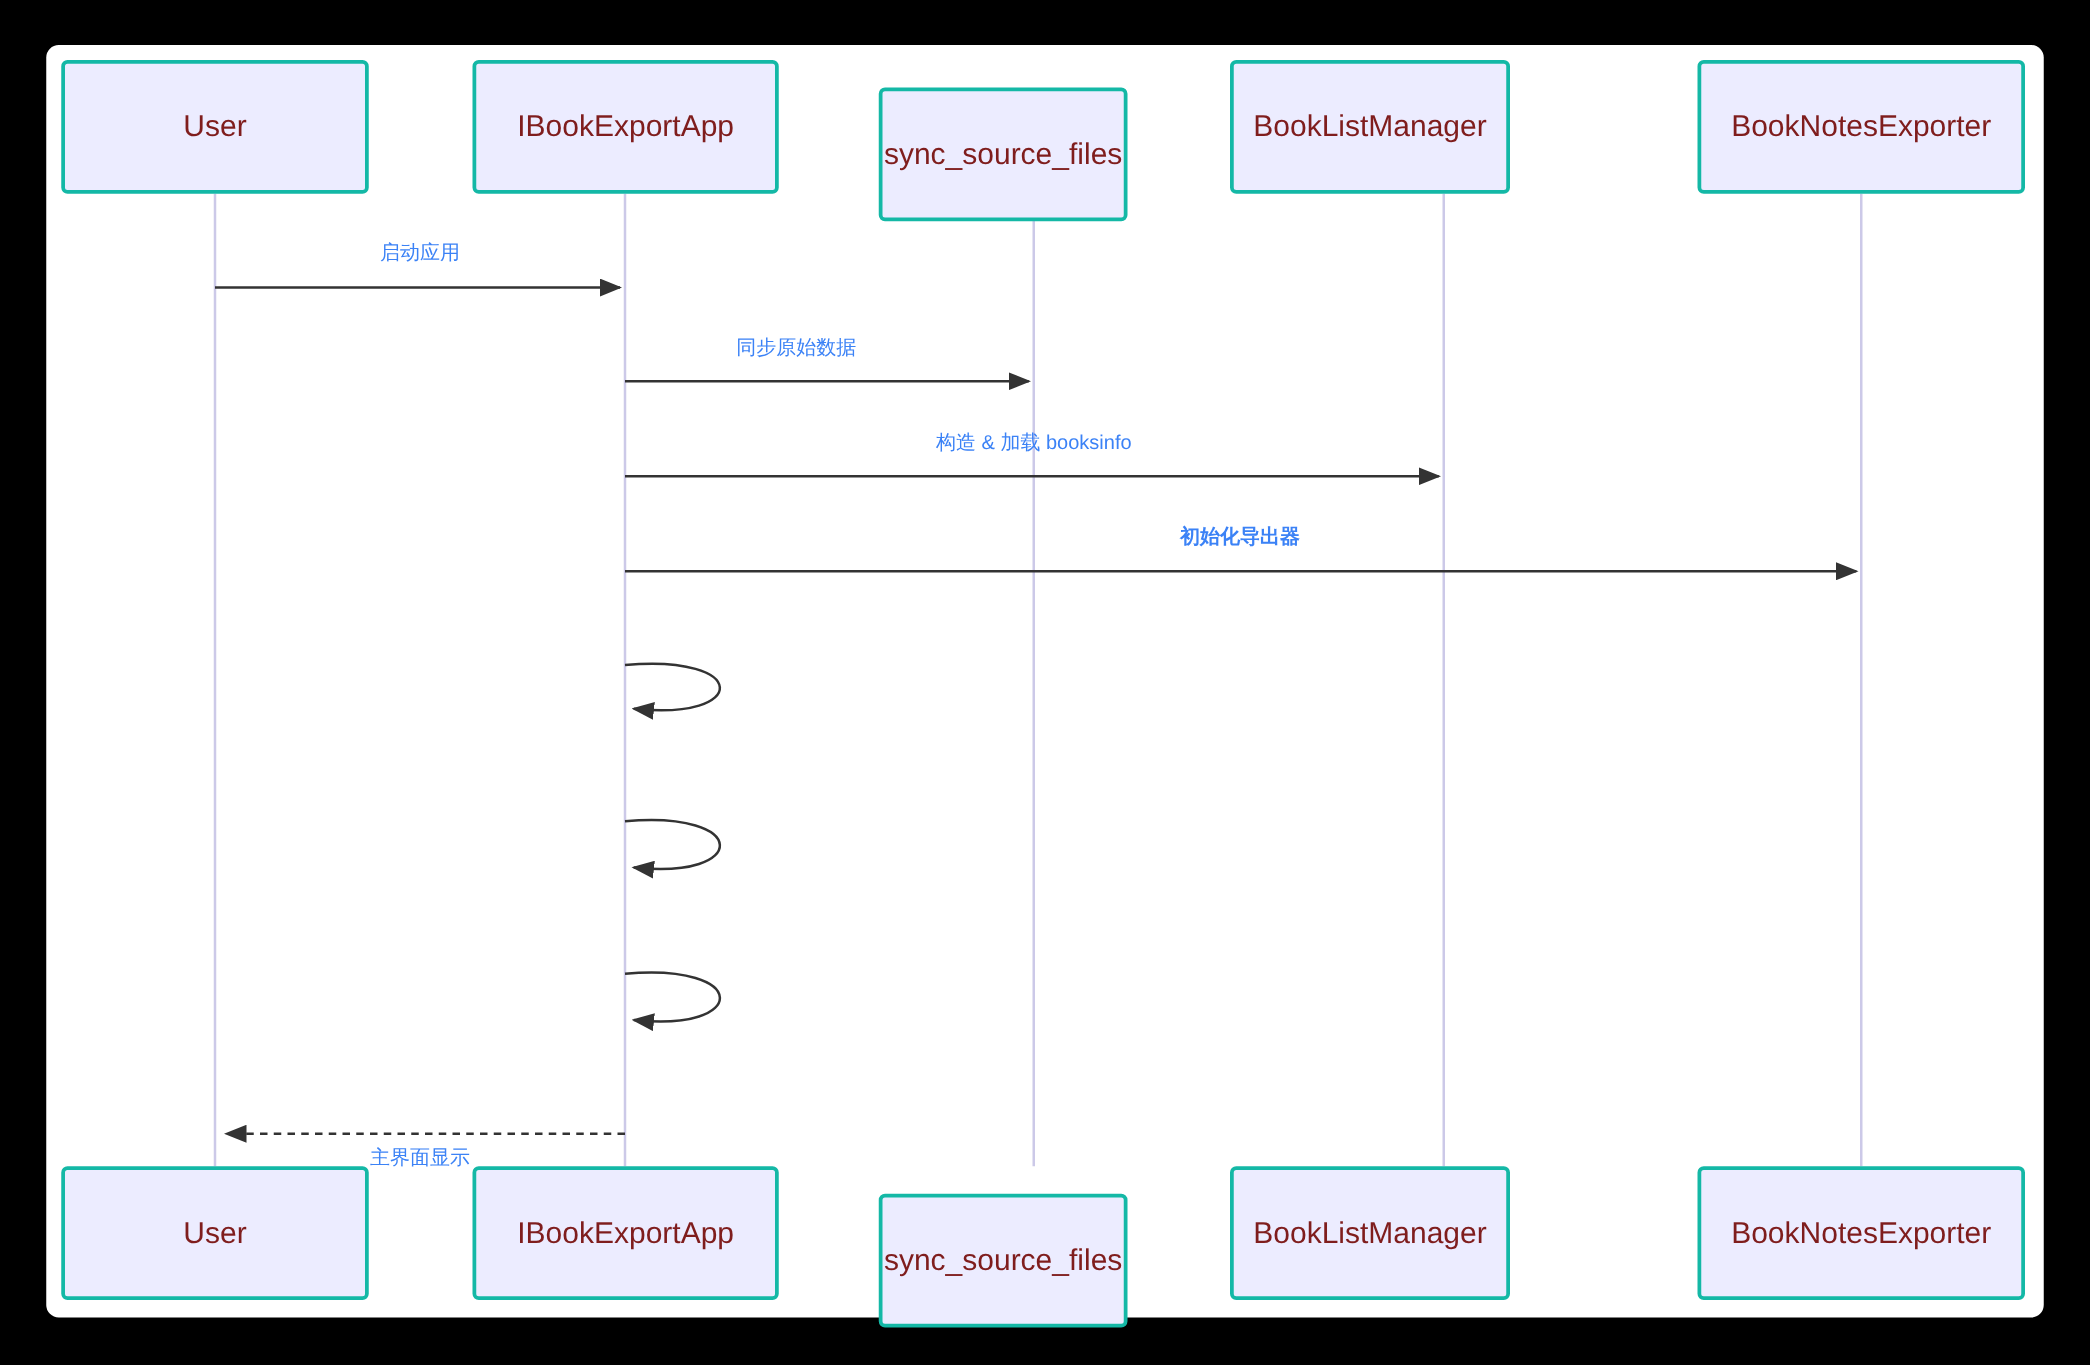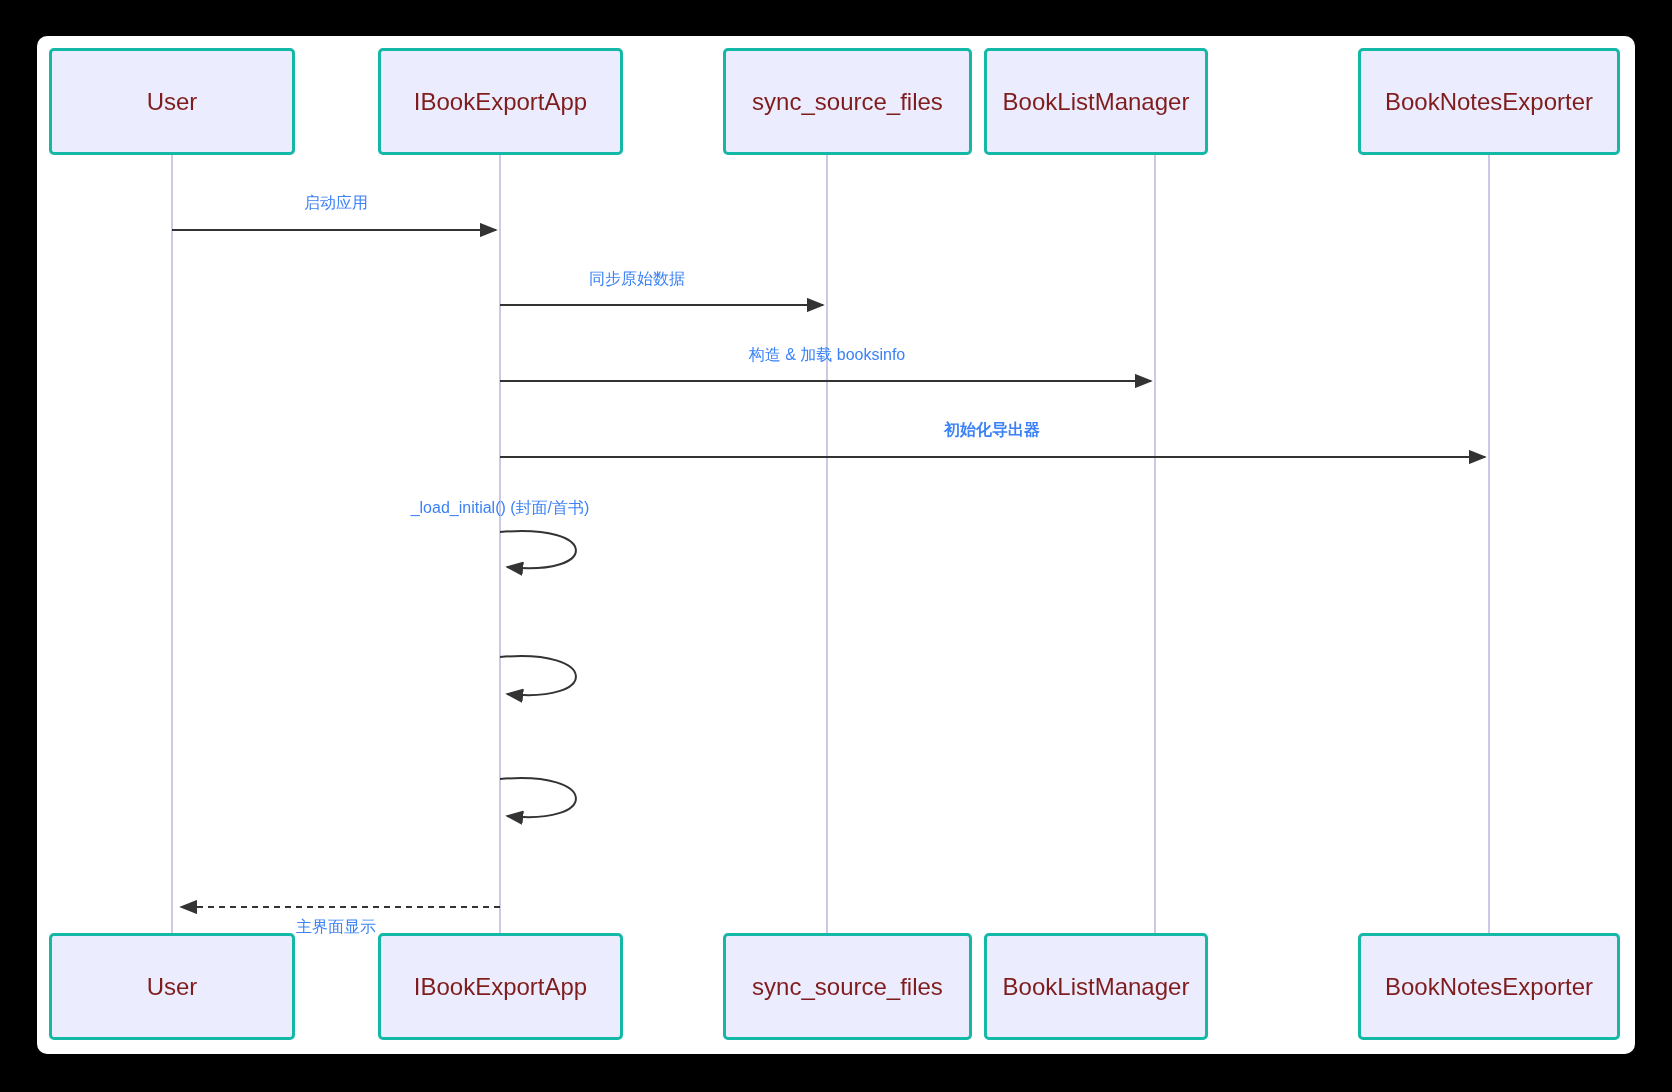--- a/index.html
+++ b/index.html
@@ -42,21 +42,21 @@
     transform: translate(-50%, -50%);
     font-size: 16px;
     color: #3b82f6;
     white-space: nowrap;
     line-height: 1.2;
   }
   .top-row .actor-box { top: 12px; }
   .bottom-row .actor-box { top: 897px; }
   .a-user   { left: 12px;   width: 246px; }
   .a-app    { left: 341px;  width: 245px; }
-  .a-sync   { left: 686px;  width: 249px; }
+  .a-sync   { left: 666px;  width: 199px; margin-top: 22px; }
   .a-list   { left: 947px;  width: 224px; }
   .a-notes  { left: 1321px; width: 262px; }
 </style>
 </head>
 <body>
 
 <div class="stage">
   <div class="canvas">
 
     <svg class="svg-layer" viewBox="0 0 1598 1018">
@@ -97,17 +97,16 @@
       <div class="actor-box a-app">IBookExportApp</div>
       <div class="actor-box a-sync">sync_source_files</div>
       <div class="actor-box a-list">BookListManager</div>
       <div class="actor-box a-notes">BookNotesExporter</div>
     </div>
 
     <div class="msg-label" style="left:299px; top:167px;">启动应用</div>
     <div class="msg-label" style="left:600px; top:243px;">同步原始数据</div>
     <div class="msg-label" style="left:790px; top:319px;">构造 &amp; 加载 booksinfo</div>
     <div class="msg-label" style="left:955px; top:394px;font-weight:bold;">初始化导出器</div>
-    <div class="msg-label" style="left:463px; top:472px;">_load_initial() (封面/首书)</div>
     <div class="msg-label" style="left:299px; top:846px;margin-top:45px;">主界面显示</div>
 
   </div>
 </div>
 
 </body></html>

